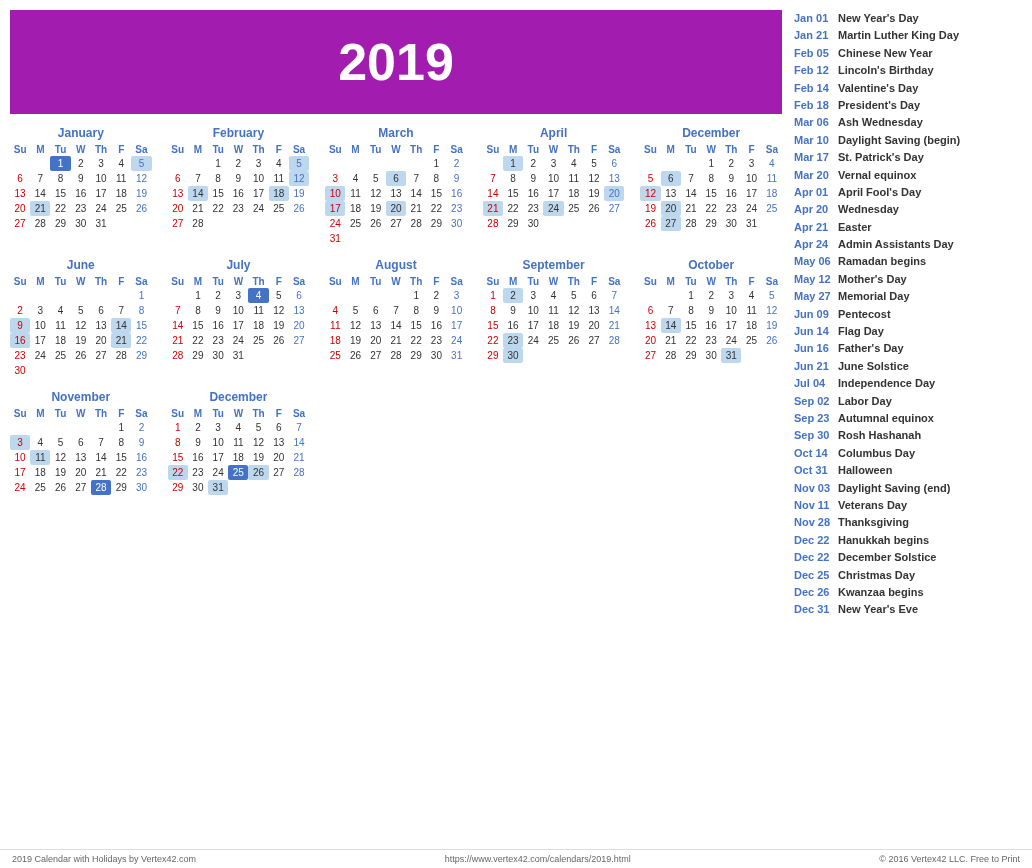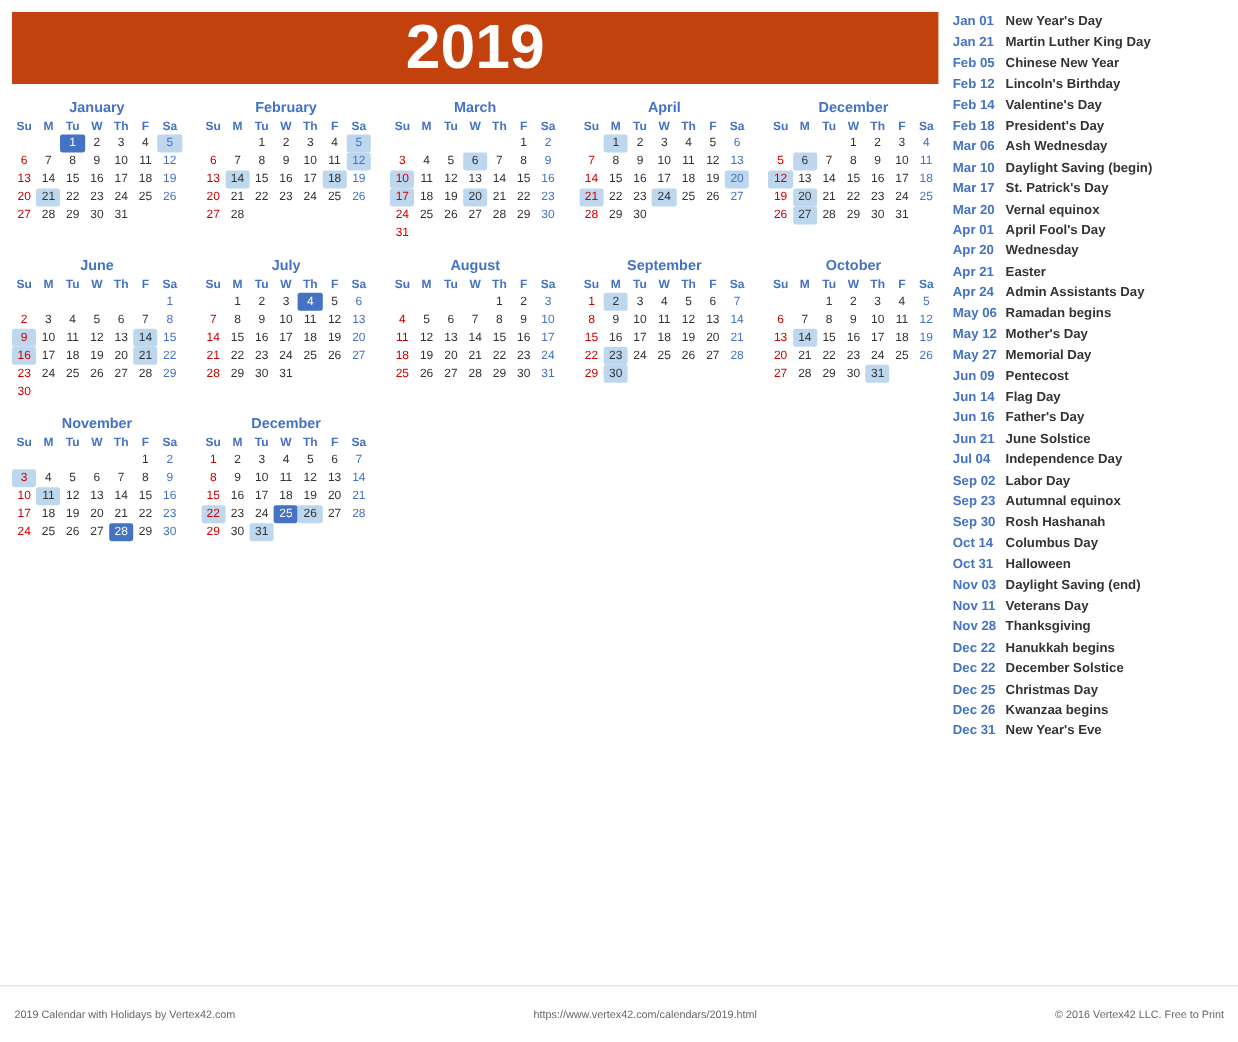--- a/index.html
+++ b/index.html
@@ -14,26 +14,26 @@
     .main-container {
       display: flex;
       flex: 1;
       padding: 10px;
       gap: 10px;
     }
     .calendar-section {
       flex: 1;
     }
     .year-header {
-      background: #c2410c;
+      background: #a21caf;
       color: white;
       text-align: center;
       font-size: 52px;
       font-weight: bold;
-      padding: 0 0;
+      padding: 22px 0;
       margin-bottom: 12px;
     }
     .months-grid {
       display: grid;
       grid-template-columns: repeat(5, 1fr);
       gap: 12px 16px;
     }
     .month-block {
       font-size: 11px;
     }
@@ -109,21 +109,21 @@
       color: #333;
       font-weight: bold;
     }
 
     
     .footer {
       display: flex;
       justify-content: space-between;
       font-size: 9px;
       color: #666;
-      padding: 18px 12px;
+      padding: 4px 12px;
       border-top: 1px solid #ddd;
     }
   </style>
 </head>
 <body>
 
 <div class="main-container">
   <div class="calendar-section">
     <div class="year-header">
       <span>2019</span>

